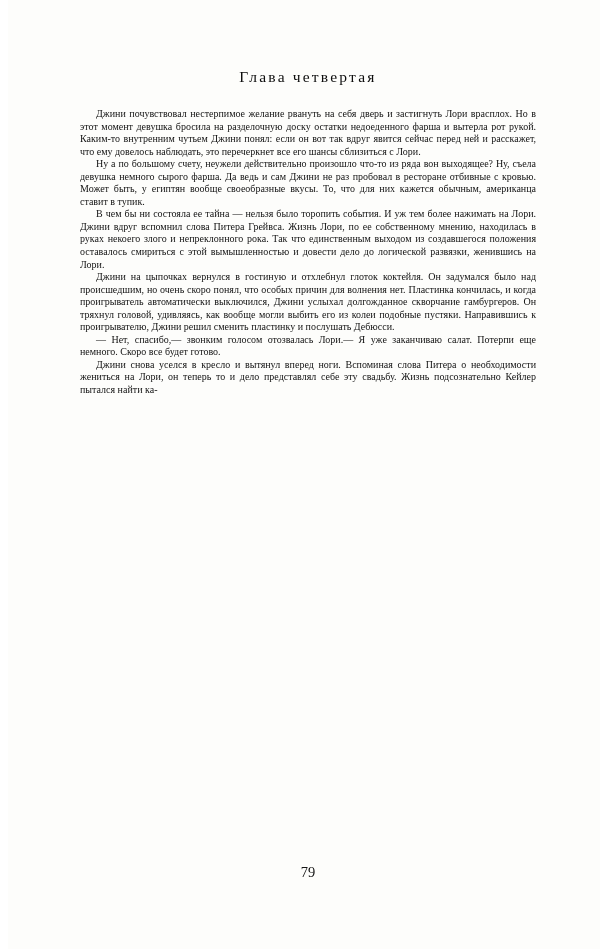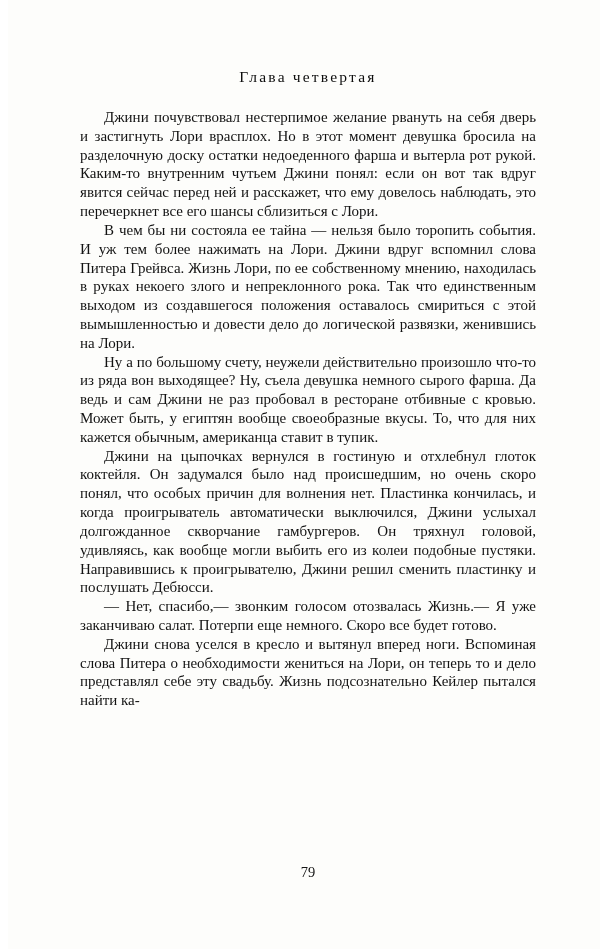--- a/index.html
+++ b/index.html
@@ -24,21 +24,21 @@
   }
   .chapter-heading {
     text-align: center;
     font-size: 15.5px;
     letter-spacing: 2.2px;
     font-weight: 400;
     margin: 10px 0 22px 0;
     color: #0d0d0d;
   }
   .body-text {
-    font-size: 15px;
+    font-size: 10px;
     line-height: 1.255;
     text-align: justify;
     text-justify: inter-word;
     color: #121212;
     -webkit-hyphens: auto;
     hyphens: auto;
   }
   .body-text p {
     margin: 0;
     text-indent: 1.6em;
@@ -58,22 +58,22 @@
 </style>
 </head>
 <body>
 
 <div class="page">
 
   <h1 class="chapter-heading">Глава четвертая</h1>
 
   <div class="body-text">
     <p>Джини почувствовал нестерпимое желание рвануть на себя дверь и застигнуть Лори врасплох. Но в этот момент девушка бросила на разделочную доску остатки недоеденного фарша и вытерла рот рукой. Каким-то внутренним чутьем Джини понял: если он вот так вдруг явится сейчас перед ней и расскажет, что ему довелось наблюдать, это перечеркнет все его шансы сблизиться с Лори.</p>
+    <p>Ну а по большому счету, неужели действительно произошло что-то из ряда вон выходящее? Ну, съела девушка немного сырого фарша. Да ведь и сам Джини не раз пробовал в ресторане отбивные с кровью. Может быть, у египтян вообще своеобразные вкусы. То, что для них кажется обычным, американца ставит в тупик.</p>
     <p>В чем бы ни состояла ее тайна — нельзя было торопить события. И уж тем более нажимать на Лори. Джини вдруг вспомнил слова Питера Грейвса. Жизнь Лори, по ее собственному мнению, находилась в руках некоего злого и непреклонного рока. Так что единственным выходом из создавшегося положения оставалось смириться с этой вымышленностью и довести дело до логической развязки, женившись на Лори.</p>
-    <p>Ну а по большому счету, неужели действительно произошло что-то из ряда вон выходящее? Ну, съела девушка немного сырого фарша. Да ведь и сам Джини не раз пробовал в ресторане отбивные с кровью. Может быть, у египтян вообще своеобразные вкусы. То, что для них кажется обычным, американца ставит в тупик.</p>
     <p>Джини на цыпочках вернулся в гостиную и отхлебнул глоток коктейля. Он задумался было над происшедшим, но очень скоро понял, что особых причин для волнения нет. Пластинка кончилась, и когда проигрыватель автоматически выключился, Джини услыхал долгожданное скворчание гамбургеров. Он тряхнул головой, удивляясь, как вообще могли выбить его из колеи подобные пустяки. Направившись к проигрывателю, Джини решил сменить пластинку и послушать Дебюсси.</p>
-    <p class="dialogue">— Нет, спасибо,— звонким голосом отозвалась Жизнь.— Я уже заканчиваю салат. Потерпи еще немного. Скоро все будет готово.</p>
+    <p class="dialogue">— Нет, спасибо,— звонким голосом отозвалась Лори.— Я уже заканчиваю салат. Потерпи еще немного. Скоро все будет готово.</p>
     <p>Джини снова уселся в кресло и вытянул вперед ноги. Вспоминая слова Питера о необходимости жениться на Лори, он теперь то и дело представлял себе эту свадьбу. Жизнь подсознательно Кейлер пытался найти ка-</p>
   </div>
 
   <div class="page-number">79</div>
 
 </div>
 
 </body></html>

